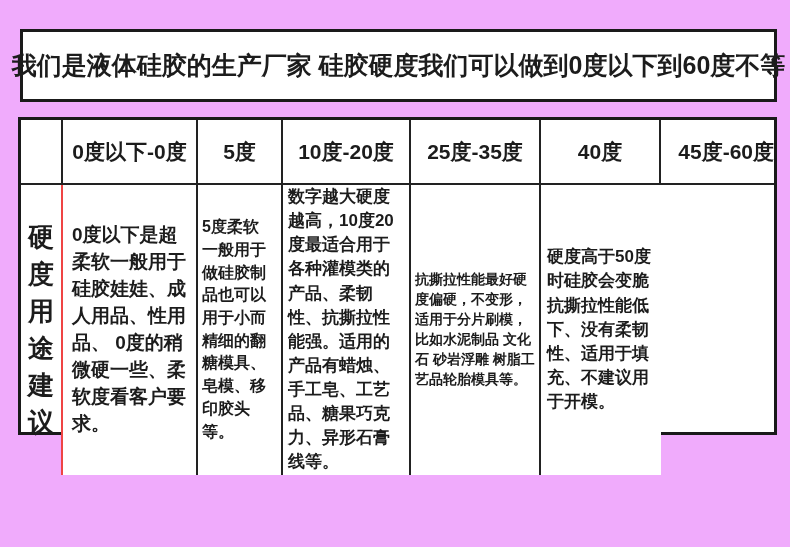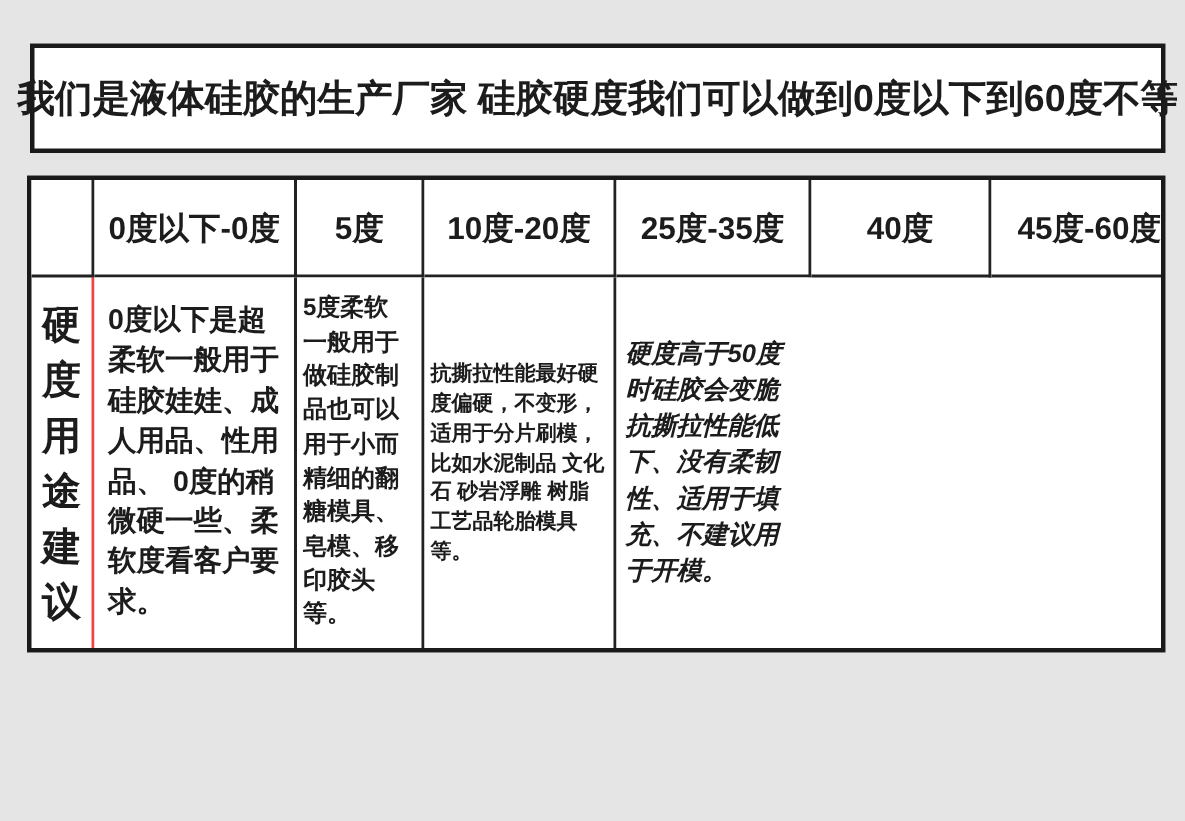--- a/index.html
+++ b/index.html
@@ -4,21 +4,21 @@
 <style>
   html, body {
     margin: 0;
     padding: 0;
     background: #ffffff;
   }
   .canvas {
     position: relative;
     width: 790px;
     height: 547px;
-    background: #e5e5e5;
+    background: #f0abfc;
     font-family: "Liberation Sans", "DejaVu Sans", sans-serif;
     color: #1c1c1c;
     overflow: hidden;
   }
   .title-box {
     position: absolute;
     left: 20px;
     top: 29px;
     width: 757px;
     height: 73px;
@@ -70,21 +70,21 @@
     line-height: 1.42;
     text-align: left;
     word-break: break-all;
   }
   
   .c1 .body-text { font-size: 19px; padding: 0 9px; }
   .c2 .body-text { font-size: 16px; padding: 0 4px; }
   .c3 .body-text { font-size: 17px; padding: 0 5px; }
   .c4 .body-text { font-size: 14px; padding: 0 4px; }
   .c5 .body-text { font-size: 19px; padding: 0 21px; }
-  .c6 .body-text { font-size: 17px; padding: 0 6px; font-style: italic; }
+  .c6 .body-text { font-size: 17px; padding: 0 6px; }
   .row-label-cell {
     box-sizing: border-box;
     border-right: 2px solid #ef4444;
     display: flex;
     align-items: center;
     justify-content: center;
   }
   .row-label-text {
     width: 28px;
     font-size: 26px;
@@ -127,20 +127,23 @@
 
     <div class="row-label-cell">
       <div class="row-label-text">硬度用途建议</div>
     </div>
     <div class="cell body-cell c1">
       <div class="body-text">0度以下是超柔软一般用于硅胶娃娃、成人用品、性用品、 0度的稍微硬一些、柔软度看客户要求。</div>
     </div>
     <div class="cell body-cell c2">
       <div class="body-text">5度柔软 一般用于做硅胶制品也可以用于小而精细的翻糖模具、皂模、移印胶头等。</div>
     </div>
+    <div class="cell body-cell c3">
+      <div class="body-text">数字越大硬度越高，10度20度最适合用于各种灌模类的产品、柔韧性、抗撕拉性能强。适用的产品有蜡烛、手工皂、工艺品、糖果巧克力、异形石膏线等。</div>
+    </div>
     <div class="cell body-cell c4">
       <div class="body-text">抗撕拉性能最好硬度偏硬，不变形，适用于分片刷模，比如水泥制品 文化石 砂岩浮雕 树脂工艺品轮胎模具等。</div>
     </div>
     <div class="cell body-cell c6 last-col">
       <div class="body-text">硬度高于50度时硅胶会变脆抗撕拉性能低下、没有柔韧性、适用于填充、不建议用于开模。</div>
     </div>
 
   </div>
 </div>
 

